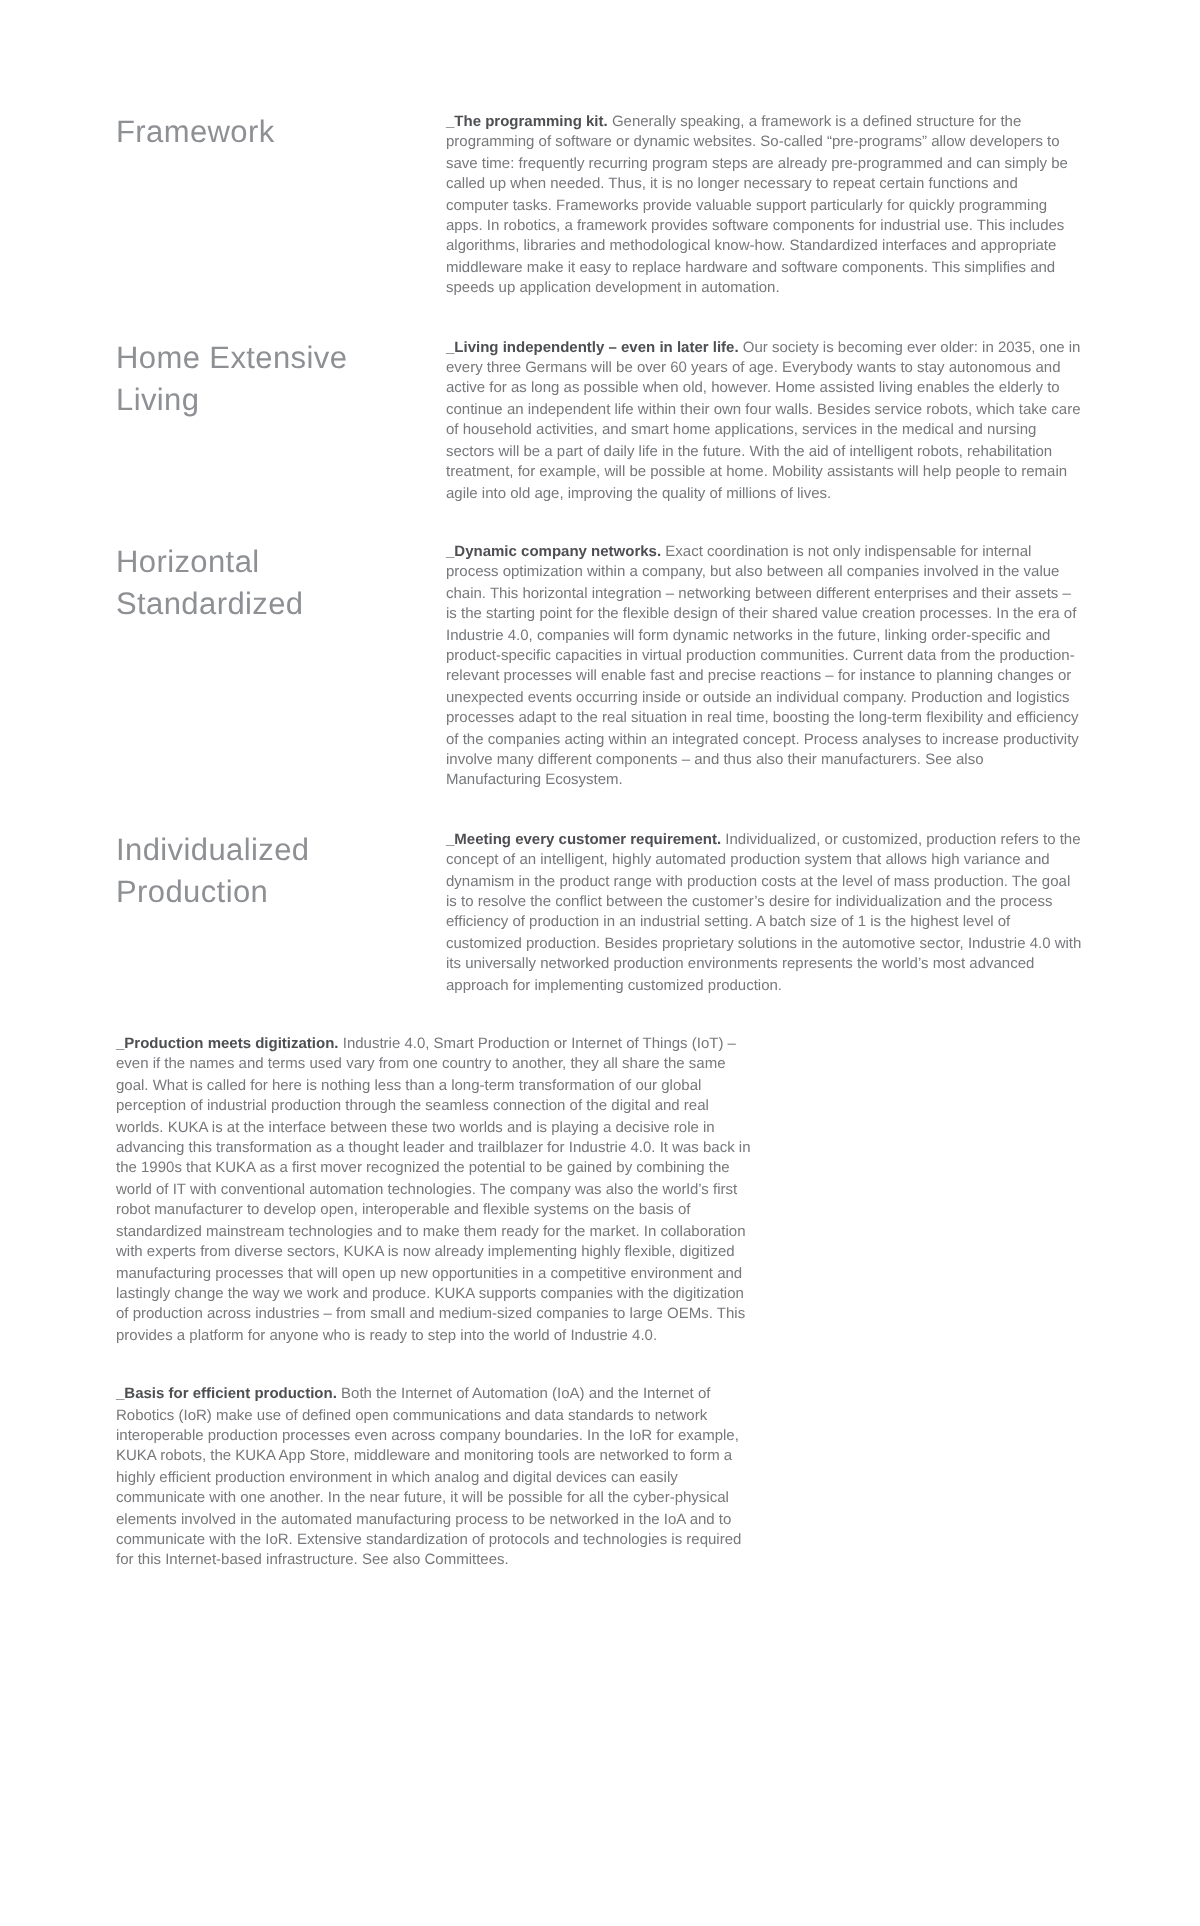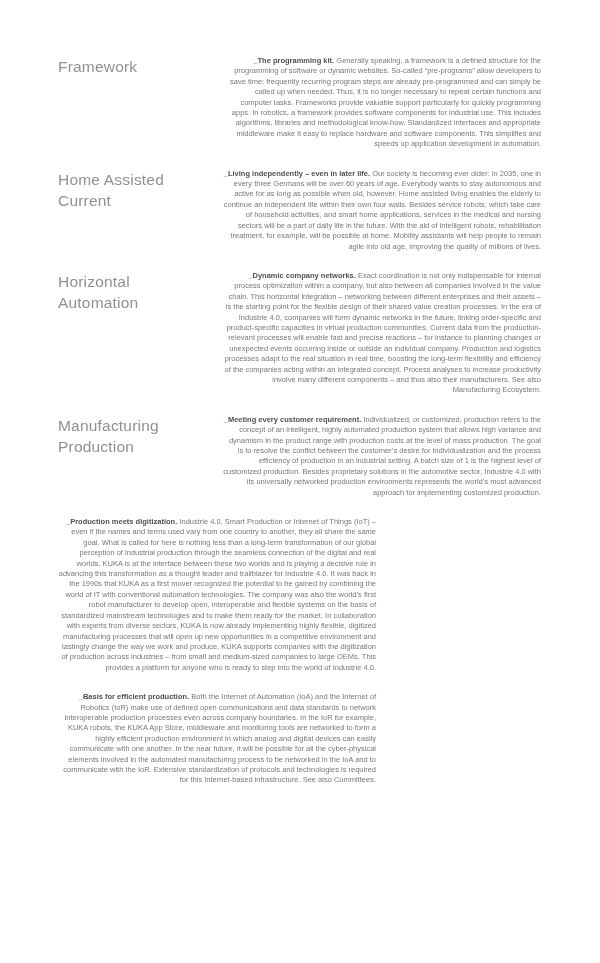--- a/index.html
+++ b/index.html
@@ -42,21 +42,21 @@
     color: var(--term);
     white-space: pre-line;
   }
   .definition {
     width: 318px;
     margin: 0;
     font-size: 7.5px;
     line-height: 10.4px;
     letter-spacing: 0;
     color: var(--body);
-    text-align: right;
+    text-align: left;
   }
   .lead {
     font-weight: 700;
     color: var(--lead);
   }
   .page-number {
     position: absolute;
     top: 913px;
     left: 519px;
     font-size: 6.5px;
@@ -74,32 +74,32 @@
 
 <div class="page">
   <main class="glossary">
 
     <section class="entry">
       <h2 class="term">Framework</h2>
       <p class="definition"><span class="lead">_The programming kit.</span> <span class="body-text">Generally speaking, a framework is a defined structure for the programming of software or dynamic websites. So-called “pre-programs” allow developers to save time: frequently recurring program steps are already pre-programmed and can simply be called up when needed. Thus, it is no longer necessary to repeat certain functions and computer tasks. Frameworks provide valuable support particularly for quickly programming apps. In robotics, a framework provides software components for industrial use. This includes algorithms, libraries and methodological know-how. Standardized interfaces and appropriate middleware make it easy to replace hardware and software components. This simplifies and speeds up application development in automation.</span></p>
     </section>
 
     <section class="entry">
-      <h2 class="term">Home Assisted Current</h2>
+      <h2 class="term">Home Extensive Living</h2>
       <p class="definition"><span class="lead">_Living independently – even in later life.</span> <span class="body-text">Our society is becoming ever older: in 2035, one in every three Germans will be over 60 years of age. Everybody wants to stay autonomous and active for as long as possible when old, however. Home assisted living enables the elderly to continue an independent life within their own four walls. Besides service robots, which take care of household activities, and smart home applications, services in the medical and nursing sectors will be a part of daily life in the future. With the aid of intelligent robots, rehabilitation treatment, for example, will be possible at home. Mobility assistants will help people to remain agile into old age, improving the quality of millions of lives.</span></p>
     </section>
 
     <section class="entry">
       <h2 class="term">Horizontal
-Automation</h2>
+Standardized</h2>
       <p class="definition"><span class="lead">_Dynamic company networks.</span> <span class="body-text">Exact coordination is not only indispensable for internal process optimization within a company, but also between all companies involved in the value chain. This horizontal integration – networking between different enterprises and their assets – is the starting point for the flexible design of their shared value creation processes. In the era of Industrie 4.0, companies will form dynamic networks in the future, linking order-specific and product-specific capacities in virtual production communities. Current data from the production-relevant processes will enable fast and precise reactions – for instance to planning changes or unexpected events occurring inside or outside an individual company. Production and logistics processes adapt to the real situation in real time, boosting the long-term flexibility and efficiency of the companies acting within an integrated concept. Process analyses to increase productivity involve many different components – and thus also their manufacturers. See also Manufacturing Ecosystem.</span></p>
     </section>
 
     <section class="entry">
-      <h2 class="term">Manufacturing
+      <h2 class="term">Individualized
 Production</h2>
       <p class="definition"><span class="lead">_Meeting every customer requirement.</span> <span class="body-text">Individualized, or customized, production refers to the concept of an intelligent, highly automated production system that allows high variance and dynamism in the product range with production costs at the level of mass production. The goal is to resolve the conflict between the customer’s desire for individualization and the process efficiency of production in an industrial setting. A batch size of 1 is the highest level of customized production. Besides proprietary solutions in the automotive sector, Industrie 4.0 with its universally networked production environments represents the world’s most advanced approach for implementing customized production.</span></p>
     </section>
 
     <section class="entry">
       <p class="definition"><span class="lead">_Production meets digitization.</span> <span class="body-text">Industrie 4.0, Smart Production or Internet of Things (IoT) – even if the names and terms used vary from one country to another, they all share the same goal. What is called for here is nothing less than a long-term transformation of our global perception of industrial production through the seamless connection of the digital and real worlds. KUKA is at the interface between these two worlds and is playing a decisive role in advancing this transformation as a thought leader and trailblazer for Industrie 4.0. It was back in the 1990s that KUKA as a first mover recognized the potential to be gained by combining the world of IT with conventional automation technologies. The company was also the world’s first robot manufacturer to develop open, interoperable and flexible systems on the basis of standardized mainstream technologies and to make them ready for the market. In collaboration with experts from diverse sectors, KUKA is now already implementing highly flexible, digitized manufacturing processes that will open up new opportunities in a competitive environment and lastingly change the way we work and produce. KUKA supports companies with the digitization of production across industries – from small and medium-sized companies to large OEMs. This provides a platform for anyone who is ready to step into the world of Industrie 4.0.</span></p>
     </section>
 
     <section class="entry">
       <p class="definition"><span class="lead">_Basis for efficient production.</span> <span class="body-text">Both the Internet of Automation (IoA) and the Internet of Robotics (IoR) make use of defined open communications and data standards to network interoperable production processes even across company boundaries. In the IoR for example, KUKA robots, the KUKA App Store, middleware and monitoring tools are networked to form a highly efficient production environment in which analog and digital devices can easily communicate with one another. In the near future, it will be possible for all the cyber-physical elements involved in the automated manufacturing process to be networked in the IoA and to communicate with the IoR. Extensive standardization of protocols and technologies is required for this Internet-based infrastructure. See also Committees.</span></p>

